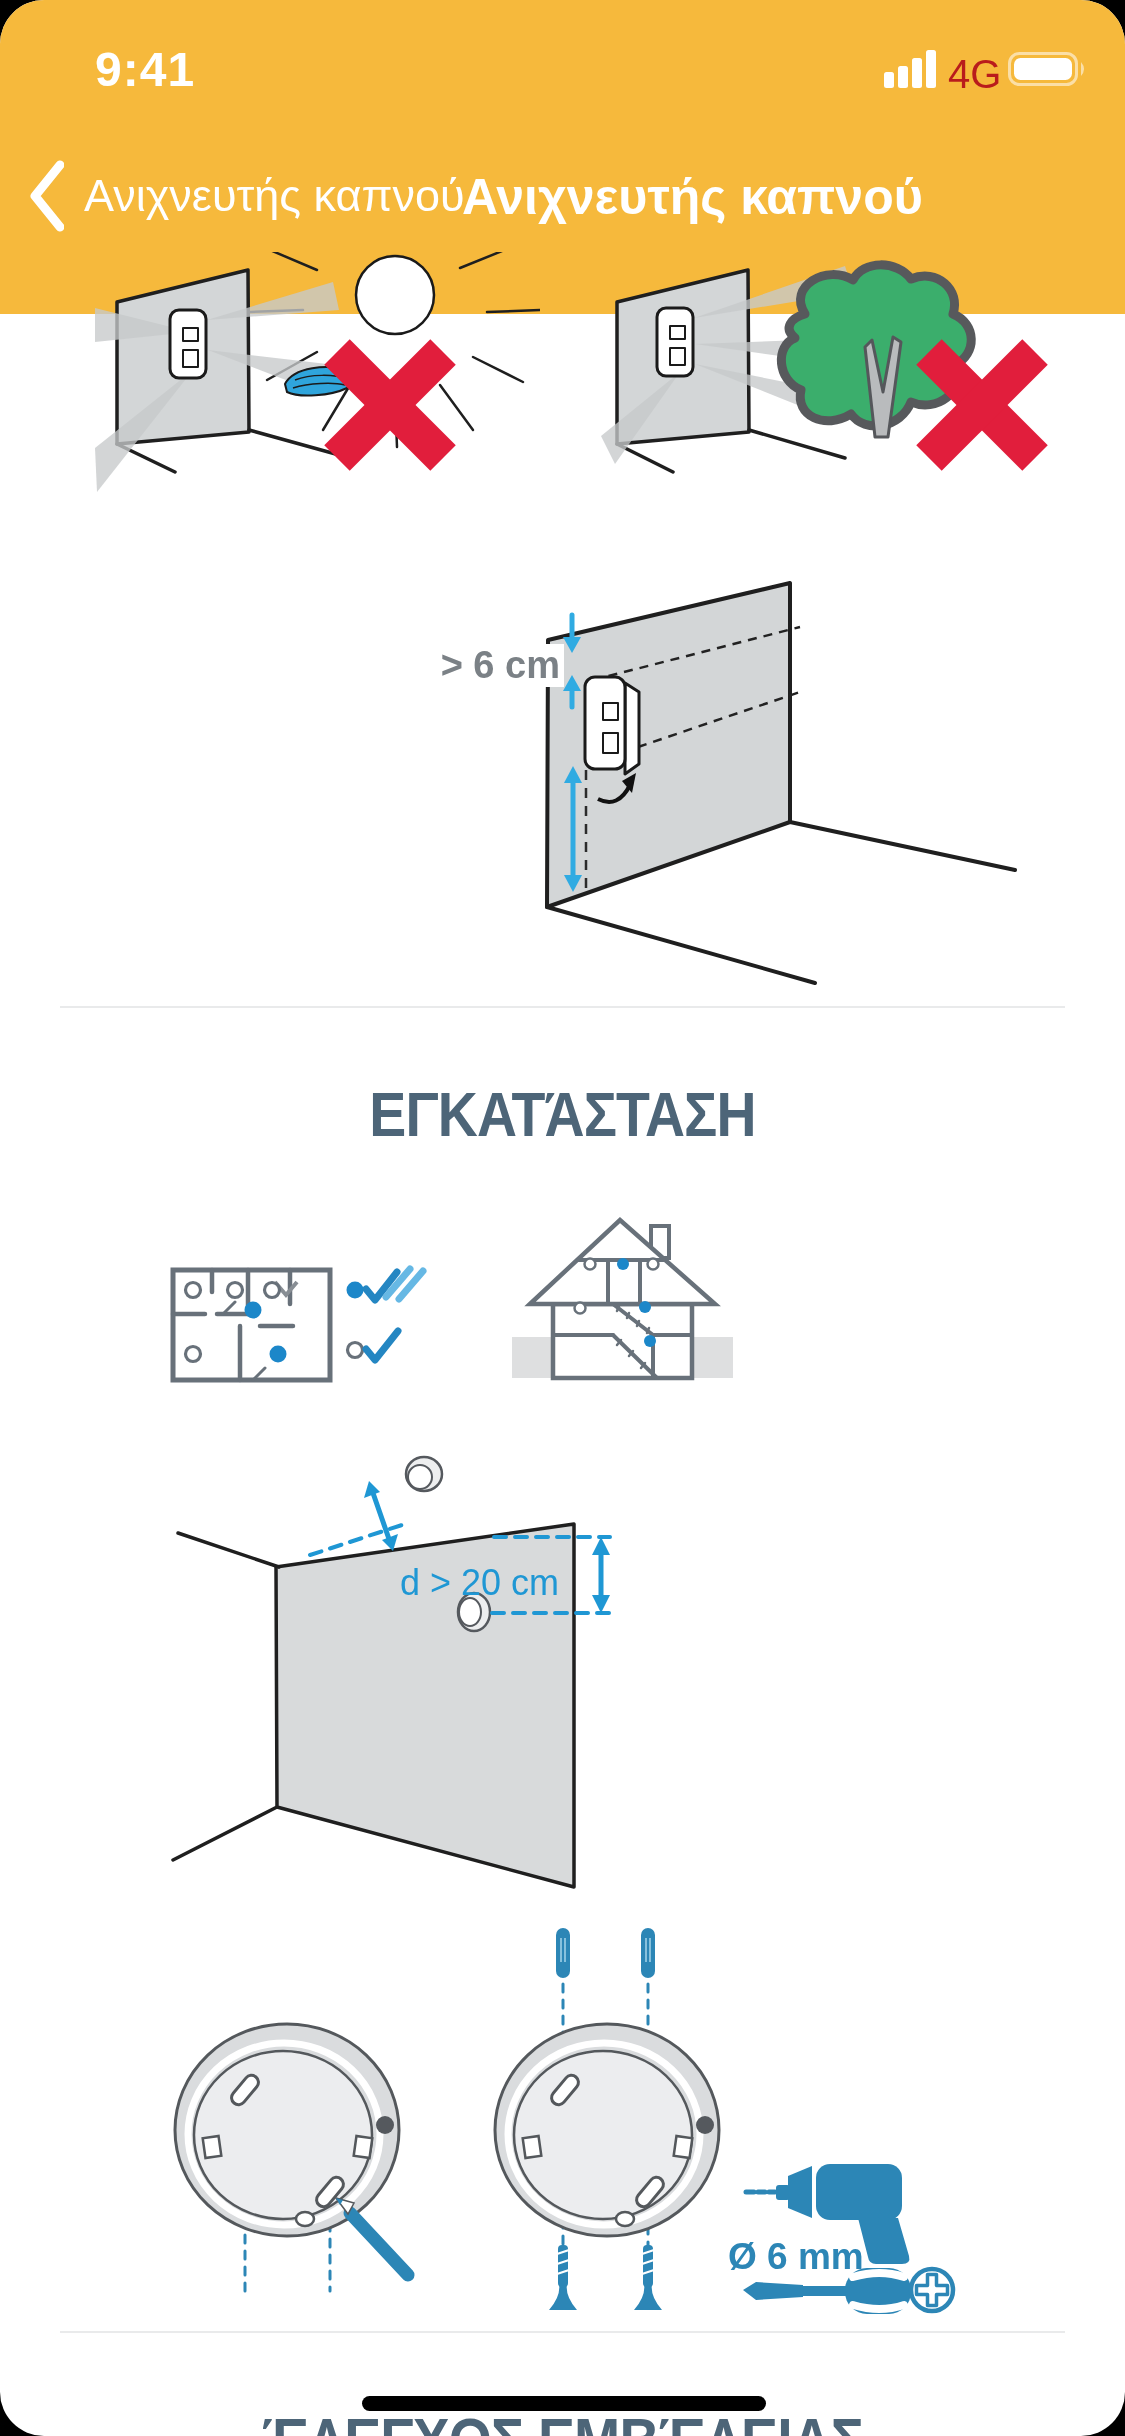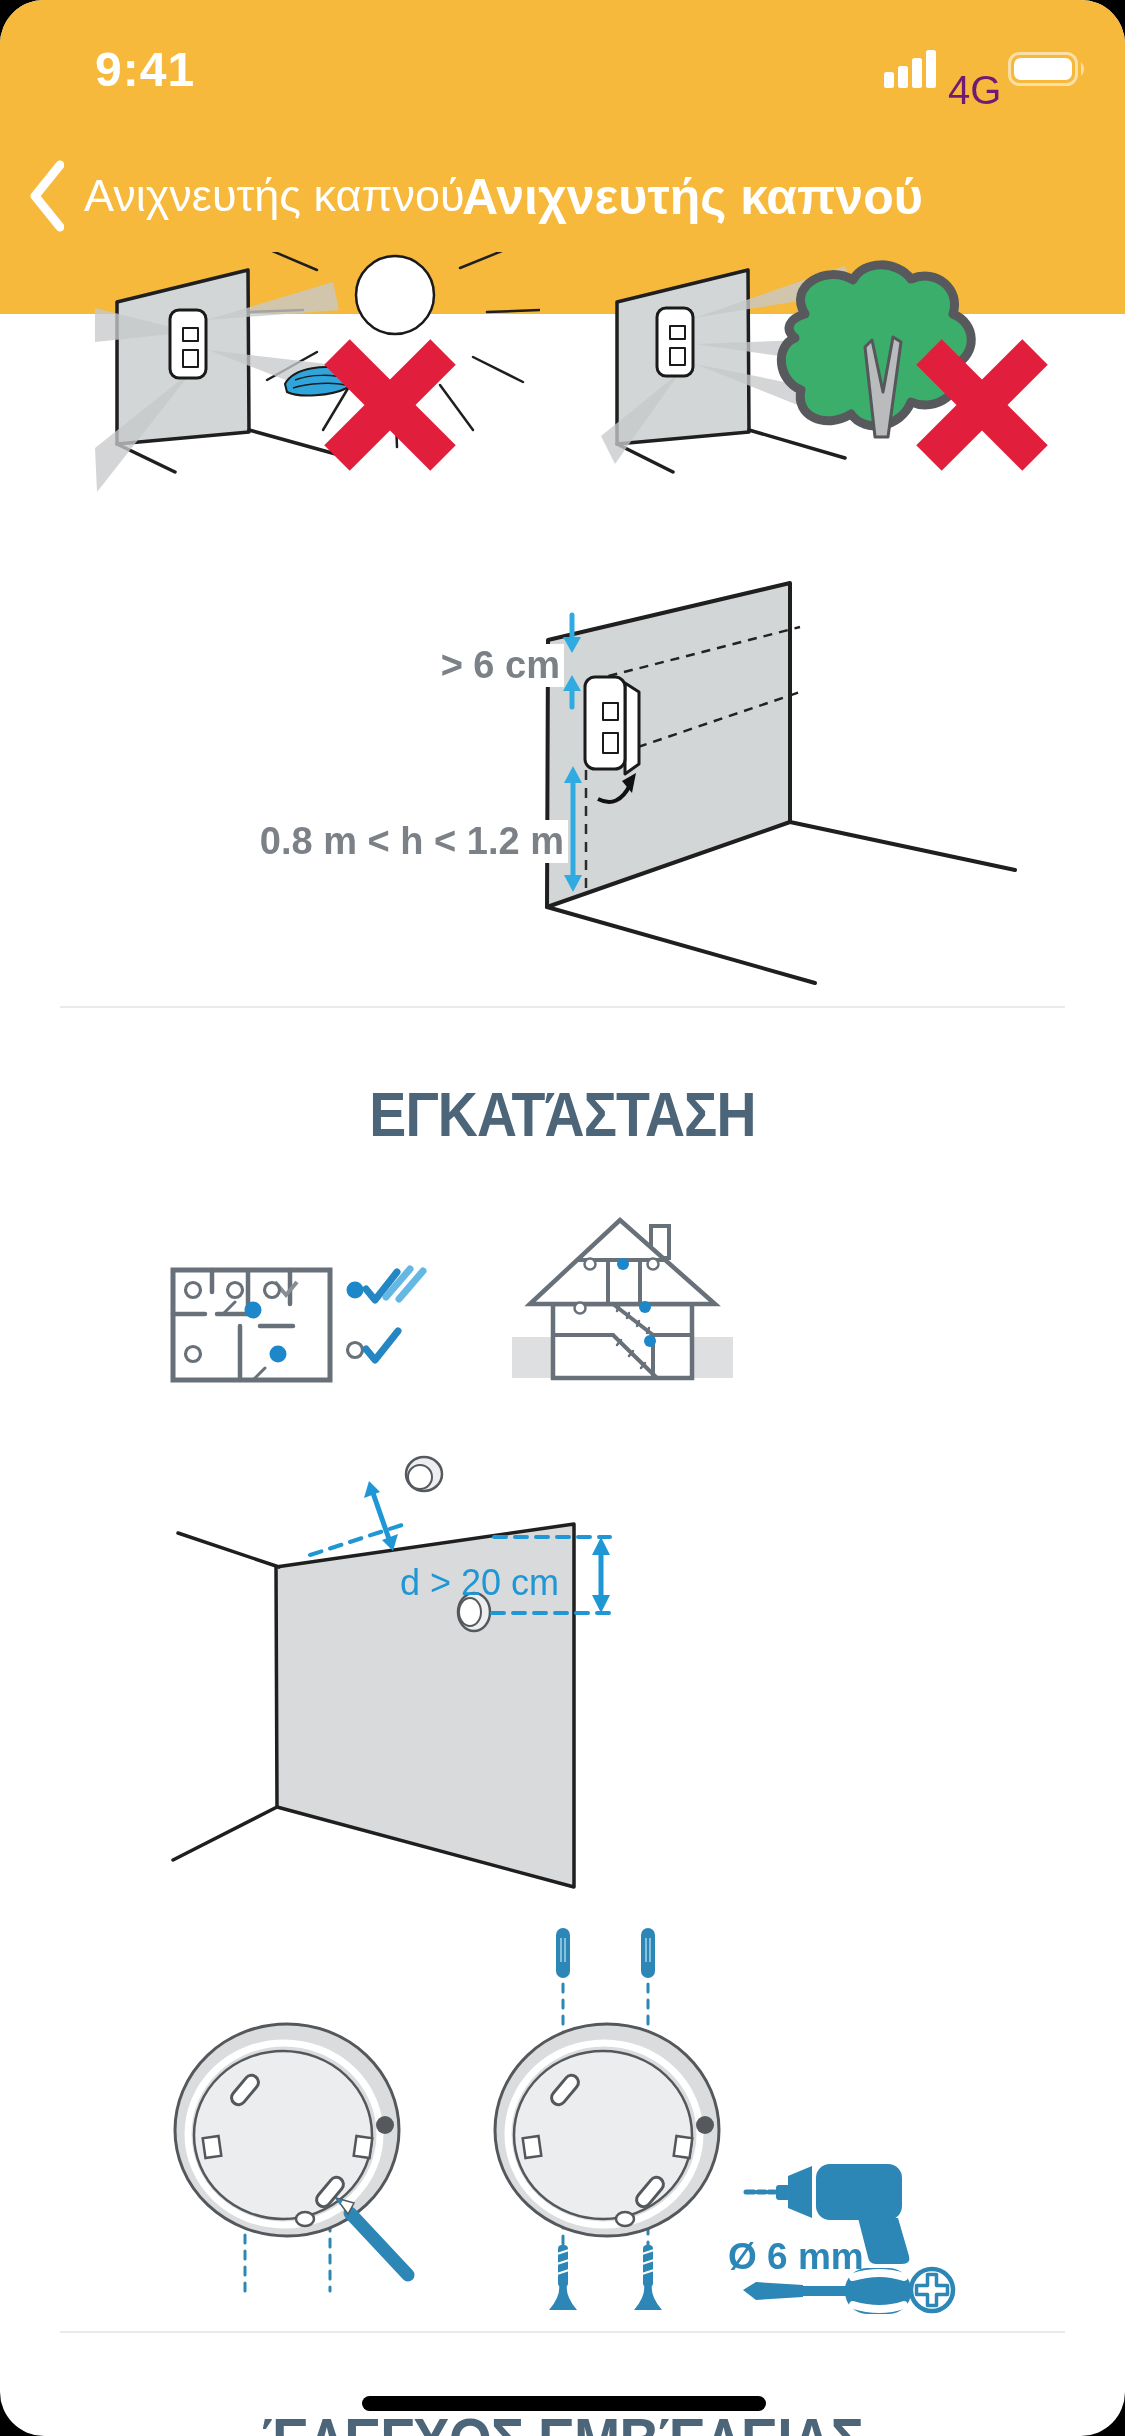--- a/index.html
+++ b/index.html
@@ -2,21 +2,21 @@
 <html style="--header_yellow: #F6B93C; --heading_slate: #4D6578; --measure_gray: #7B8186; --measure_blue: #1F97D4; --arrow_cyan: #30ABE2; --tool_blue: #2C86B6; --warning_red: #E11E3C; --tree_green: #3BAE6C; --line_gray: #68717A; --dot_blue: #1C87C9;"><head>
 <meta charset="utf-8">
 <style>
   html,body{margin:0;padding:0;background:#000;}
   body{font-family:"Liberation Sans",sans-serif;}
   #app{position:relative;width:1125px;height:2436px;background:#fff;border-radius:44px;overflow:hidden;margin:0 auto;}
   .abs{position:absolute;}
   
   #header{position:absolute;left:0;top:0;width:1125px;height:314px;background:var(--header_yellow);}
   #time{position:absolute;left:95px;top:42px;color:#fff;font-size:48px;font-weight:700;letter-spacing:1px;}
-  #carrier-4g{position:absolute;left:948px;top:52px;color:#701a75;font-size:40px;font-weight:400;margin-top:16px;}
+  #carrier-4g{position:absolute;left:948px;top:52px;color:#b91c1c;font-size:40px;font-weight:400;}
   #nav-back{position:absolute;left:30px;top:160px;display:flex;align-items:center;cursor:pointer;}
   #back-label{color:#fff;font-size:45px;font-weight:400;margin-left:20px;}
   #nav-title{position:absolute;left:462px;top:168px;color:#fff;font-size:50px;font-weight:700;white-space:nowrap;}
   
   .divider{position:absolute;left:60px;width:1005px;height:2px;background:#E9EAEB;}
   .section-heading{position:absolute;left:0;width:1125px;text-align:center;color:var(--heading_slate);font-size:63px;font-weight:600;letter-spacing:-1px;transform:scaleX(0.88);white-space:nowrap;}
   
   .lbl-gray{position:absolute;color:var(--measure_gray);font-weight:700;font-size:38px;background:#fff;padding:0 4px;white-space:nowrap;}
   .lbl-blue{position:absolute;color:var(--measure_blue);font-weight:400;font-size:36px;white-space:nowrap;}
   .lbl-tool{position:absolute;color:var(--tool_blue);font-weight:700;font-size:37px;white-space:nowrap;margin-top:16px;}
@@ -168,21 +168,20 @@
       <line class="cyan-ln" stroke-width="5" x1="403" y1="224" x2="403" y2="324"></line>
       <polygon class="cyan" points="403,337 394,320 412,320"></polygon>
       <path d="M416,215 L416,338" fill="none" stroke="#2b2b2b" stroke-width="2.5" stroke-dasharray="10 8"></path>
     </g>
     <g>
       <path d="M428,244 Q448,254 460,230" fill="none" stroke="#111" stroke-width="4"></path>
       <polygon points="466,218 452,226 462,238" fill="#111"></polygon>
     </g>
   </svg>
   <div class="lbl-gray" style="left:396px;top:644px;width:160px;text-align:right;">&gt; 6 cm</div>
-  <div class="lbl-gray" style="left:225px;top:820px;width:335px;text-align:right;">0.8 m &lt; h &lt; 1.2 m</div>
 
   <div class="divider" style="top:1006px;"></div>
 
   <div class="section-heading" style="top:1078px;">ΕΓΚΑΤΆΣΤΑΣΗ</div>
 
   <svg class="abs" style="left:165px;top:1262px;" width="275" height="125" viewBox="0 0 275 125">
     <rect class="gfill" stroke-width="5" x="8" y="8" width="157" height="110"></rect>
     <path class="gln" stroke-width="4.5" d="M47,8 V30 M83,8 V46 M125,8 V42 M8,52 H40 M52,52 H83 M95,64 H128 M75,64 V118"></path>
     <path class="gln" stroke-width="3" d="M58,52 L70,40 M88,118 L100,106"></path>
     <path d="M110,20 L121,33 L132,20" fill="none" stroke="#888E94" stroke-width="4"></path>

